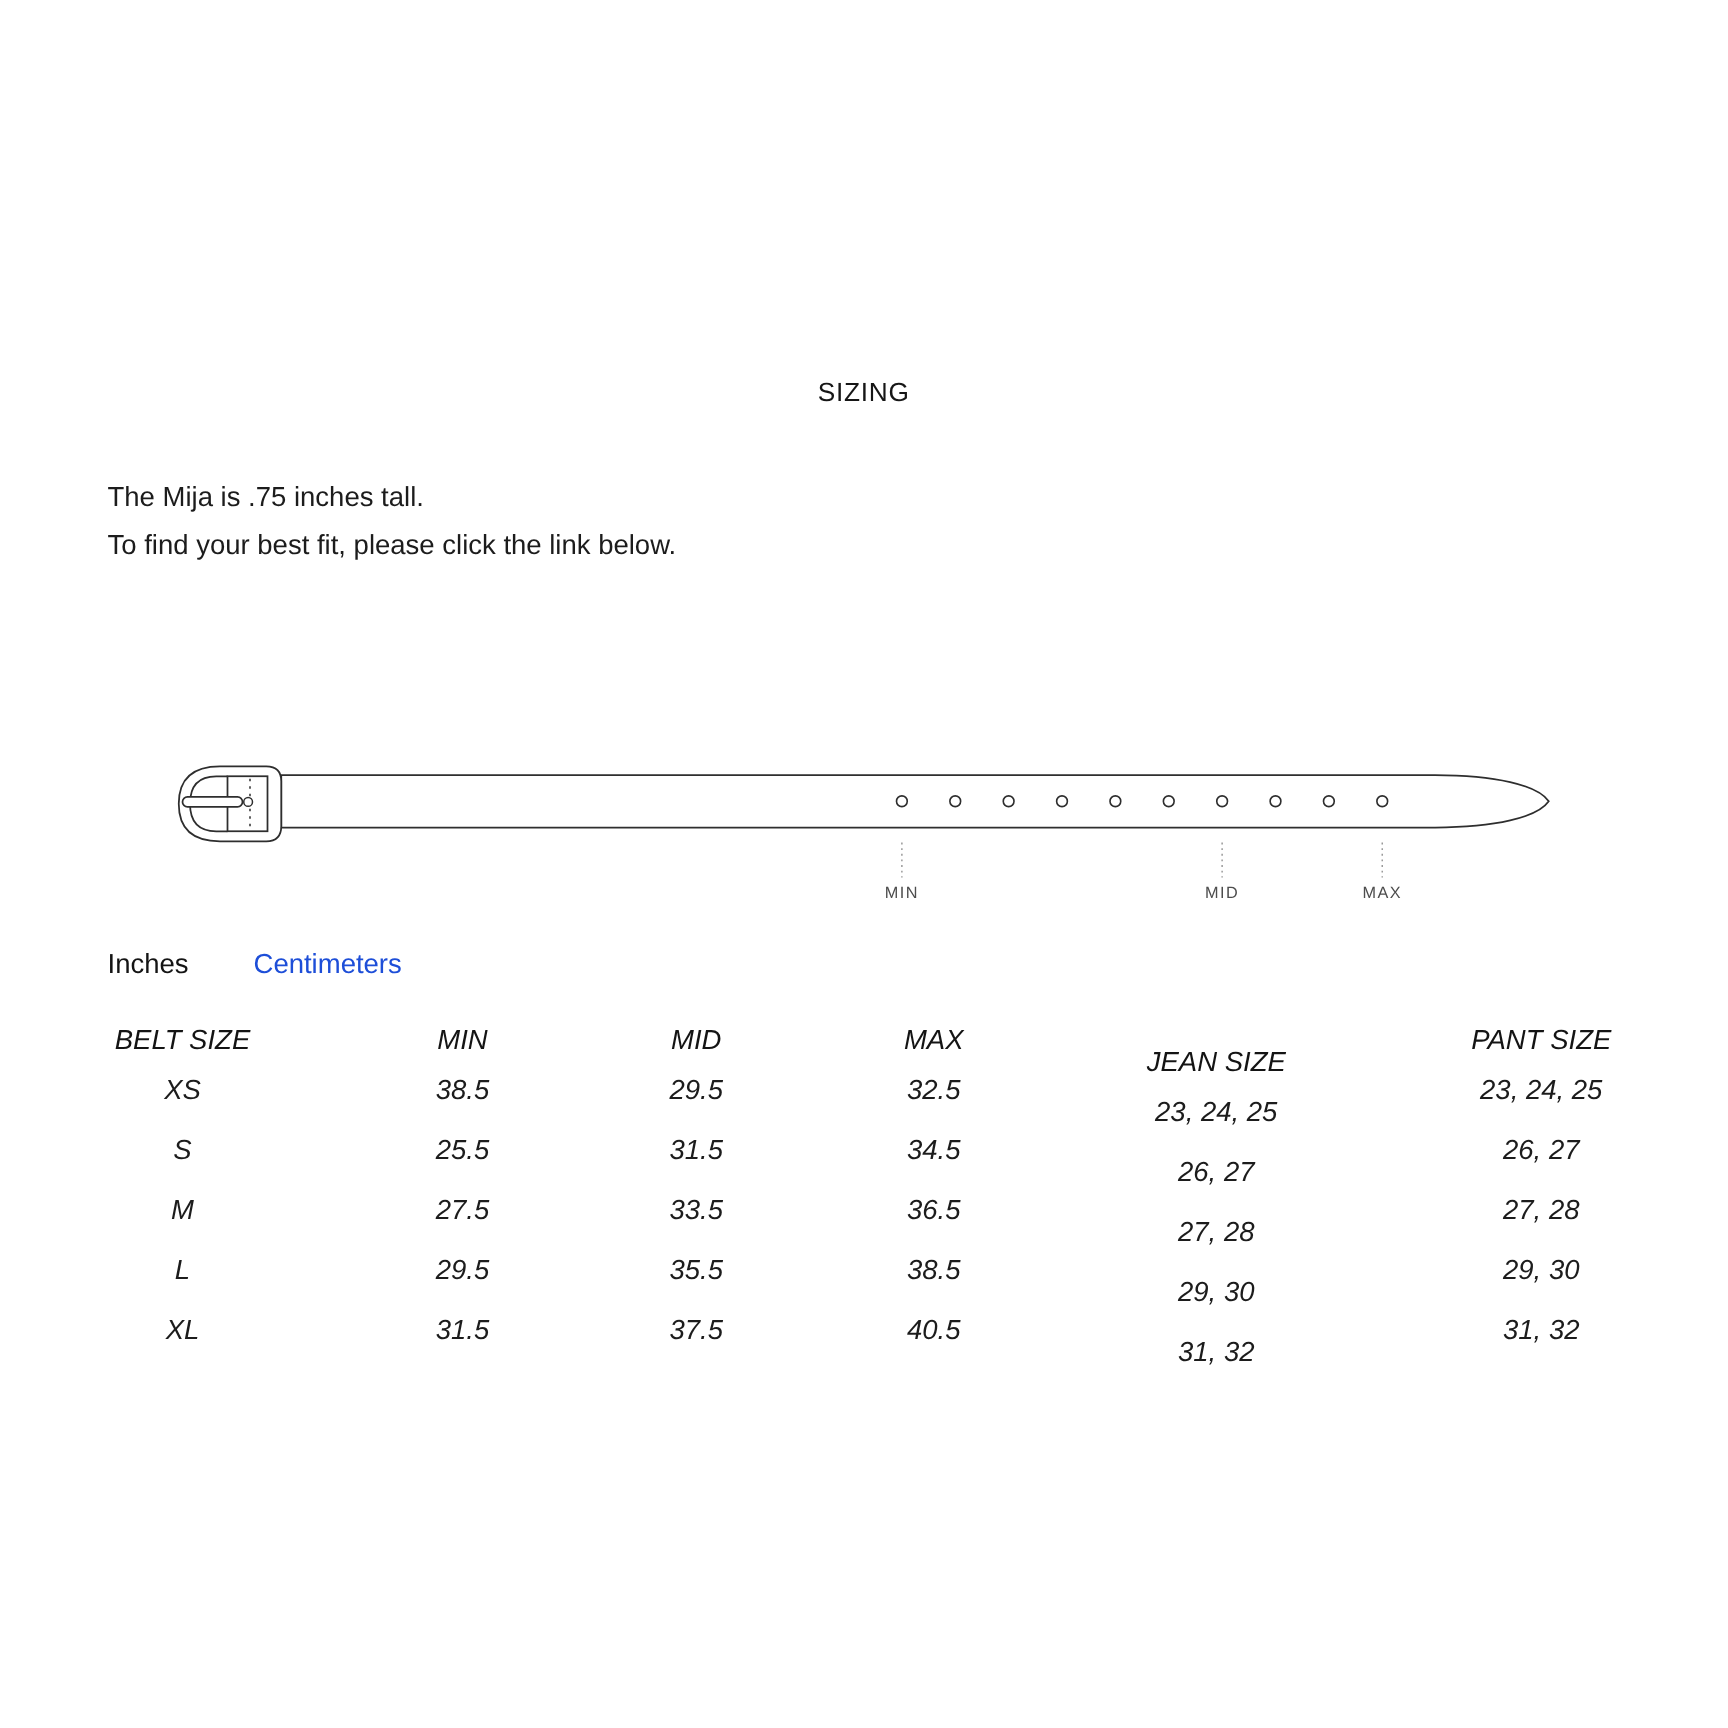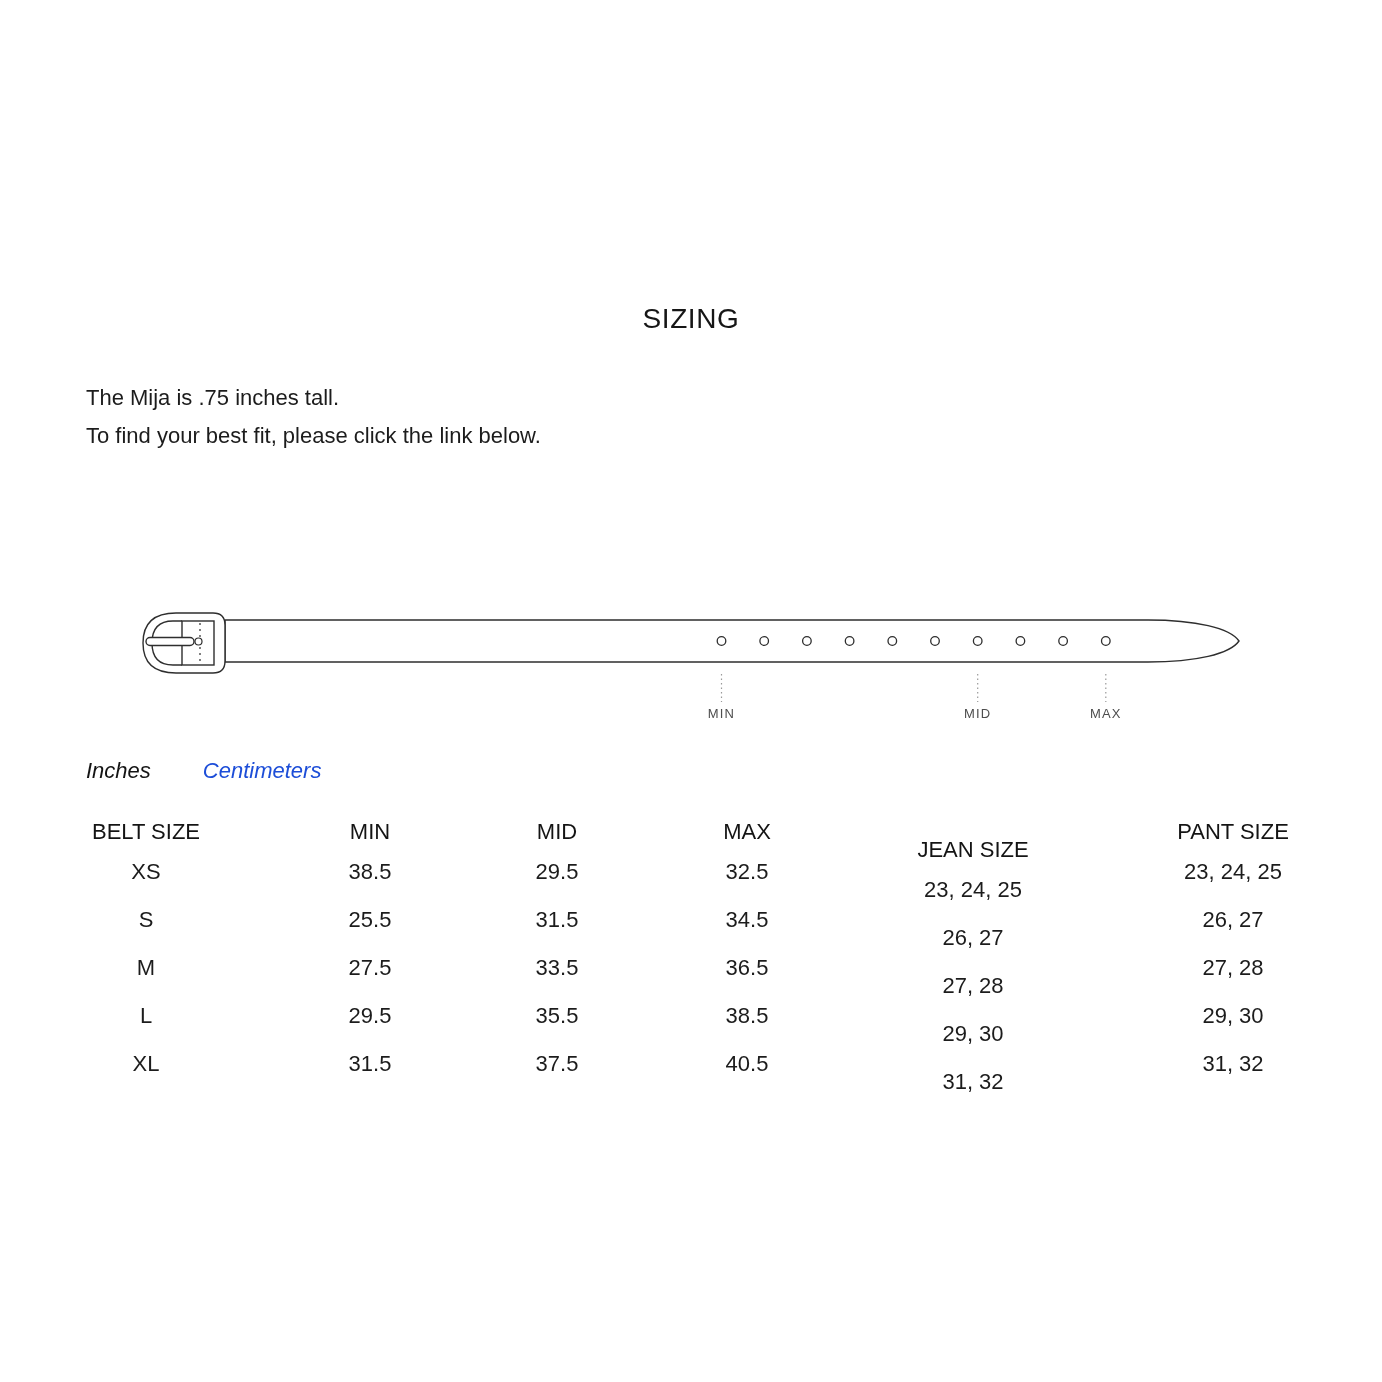--- a/index.html
+++ b/index.html
@@ -3,40 +3,41 @@
 <meta charset="utf-8">
 <style>
   html,body{margin:0;padding:0;background:#ffffff;}
   body{
     width:1382px;height:1382px;position:relative;overflow:hidden;
     font-family:"Liberation Sans","DejaVu Sans",sans-serif;
     color:#1c1c1c;
   }
   .page-title{
     position:absolute;top:303px;left:0;width:1382px;
-    text-align:center;font-size:28px;letter-spacing:.6px;color:#161616;
+    text-align:center;font-size:21px;letter-spacing:.6px;color:#161616;
   }
   .intro{
     position:absolute;left:86px;top:379px;
     font-size:22px;line-height:38px;color:#1c1c1c;
   }
   .belt-svg{position:absolute;left:0;top:560px;}
   .belt-svg text{
     font-family:"Liberation Sans","DejaVu Sans",sans-serif;
     font-size:13px;letter-spacing:1.2px;fill:#4d4d4d;
   }
   .tabs{
     position:absolute;left:86px;top:758px;
-    display:flex;gap:52px;font-size:22px;font-style:italic;
+    display:flex;gap:52px;font-size:22px;
   }
   .tab{cursor:pointer;color:#141414;}
   .tab.inactive{color:#1d4ed8;}
   .size-table{
     position:absolute;left:86px;top:810px;width:1210px;height:300px;
     font-size:22px;
+    font-style:italic;
   }
   .t-row{position:absolute;left:0;width:1210px;height:48px;}
   .t-row.head{height:44px;color:#141414;}
   .cell{
     position:absolute;top:50%;transform:translate(-50%,-50%);
     white-space:nowrap;
   }
   .c1{left:60px;}
   .c2{left:284px;}
   .c3{left:471px;}

